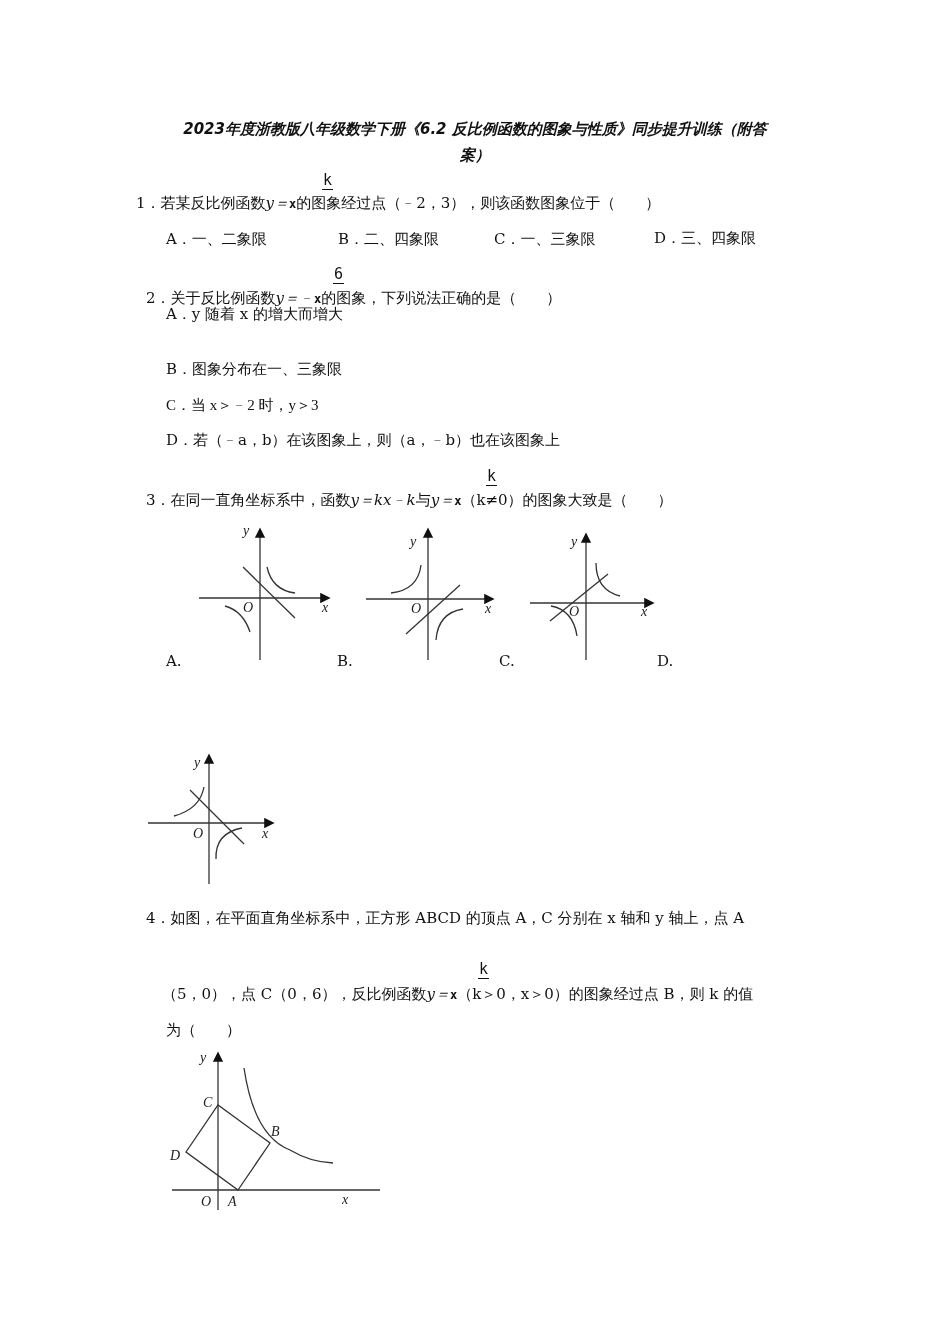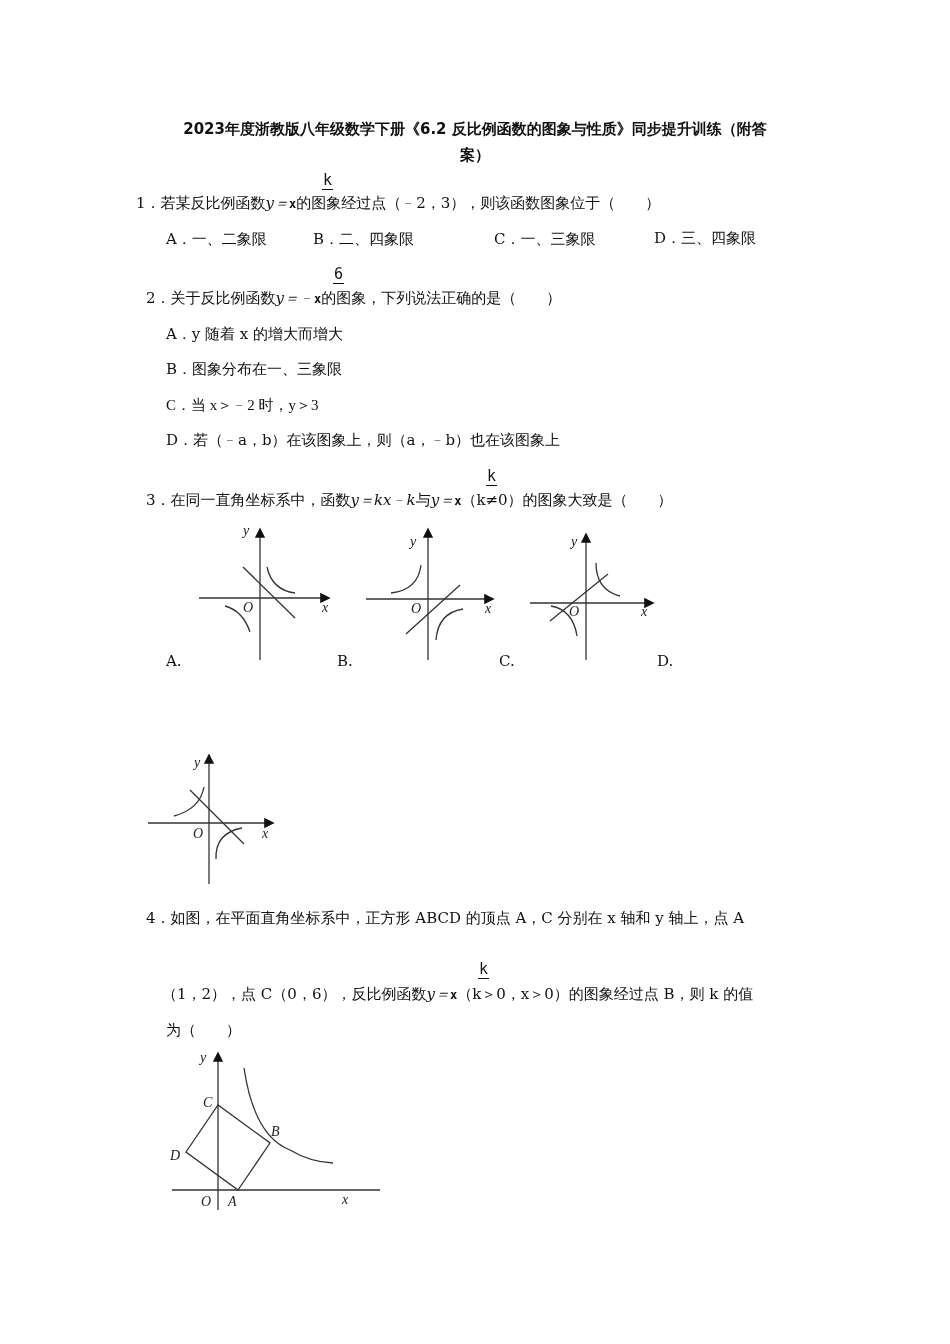--- a/index.html
+++ b/index.html
@@ -1,20 +1,20 @@
 <!DOCTYPE html>
 <html><head>
 <meta charset="utf-8">
 <style>
   html, body { margin:0; padding:0; background:#ffffff; }
   body { width:950px; height:1344px; position:relative; overflow:hidden;
          font-family:"DejaVu Serif","Liberation Serif",serif; color:#111; }
   .abs { position:absolute; }
   .title { left:140px; width:670px; text-align:center; font-family:"DejaVu Sans","Liberation Sans",sans-serif;
-           font-weight:bold; font-size:15px; line-height:26px; top:116px; }
+           font-weight:bold; font-size:15px; line-height:26px; top:116px;font-style:italic; }
   .line { font-size:15px; white-space:nowrap; line-height:20px; }
   .frac-num { font-family:"DejaVu Sans Mono","Liberation Mono",monospace; font-size:15px; border-bottom:1.5px solid #111; padding:0 1px; line-height:17px; }
   .den { font-family:"DejaVu Sans Mono","Liberation Mono",monospace; font-size:12px; font-weight:bold; }
   i { font-style:italic; }
   svg text { font-family:"Liberation Serif","DejaVu Serif",serif; font-style:italic; }
 </style>
 </head>
 <body>
 
 <div class="abs title">
@@ -22,31 +22,31 @@
   <div>案）</div>
 </div>
 
 <div class="abs" style="left:322px;top:170px;">
   <span class="frac-num">k</span>
 </div>
 <div class="abs line" style="left:136px;top:193px;">
   <span>1．</span><span>若某反比例函数</span><i>y＝</i><span class="den">x</span><span>的图象经过点（﹣2，3），则该函数图象位于（　　）</span>
 </div>
 <div class="abs line" style="left:166px;top:229px;"><span>A．</span><span>一、二象限</span></div>
-<div class="abs line" style="left:313px;top:229px;text-align:right;"><span>B．</span><span>二、四象限</span></div>
+<div class="abs line" style="left:338px;top:229px;text-align:right;"><span>B．</span><span>二、四象限</span></div>
 <div class="abs line" style="left:494px;top:229px;"><span>C．</span><span>一、三象限</span></div>
 <div class="abs line" style="left:654px;top:228px;"><span>D．</span><span>三、四象限</span></div>
 
 <div class="abs" style="left:333px;top:264px;">
   <span class="frac-num">6</span>
 </div>
 <div class="abs line" style="left:146px;top:288px;">
   <span>2．</span><span>关于反比例函数</span><i>y＝﹣</i><span class="den">x</span><span>的图象，下列说法正确的是（　　）</span>
 </div>
-<div class="abs line" style="left:166px;top:324px;"><span>A．</span><span>y 随着 x 的增大而增大</span></div>
+<div class="abs line" style="left:166px;top:304px;"><span>A．</span><span>y 随着 x 的增大而增大</span></div>
 <div class="abs line" style="left:166px;top:359px;"><span>B．</span><span>图象分布在一、三象限</span></div>
 <div class="abs line" style="left:166px;top:395px;font-family:Liberation Serif, serif;"><span>C．</span><span>当 x＞﹣2 时，y＞3</span></div>
 <div class="abs line" style="left:166px;top:430px;"><span>D．</span><span>若（﹣a，b）在该图象上，则（a，﹣b）也在该图象上</span></div>
 
 <div class="abs" style="left:486px;top:466px;">
   <span class="frac-num">k</span>
 </div>
 <div class="abs line" style="left:146px;top:490px;">
   <span>3．</span><span>在同一直角坐标系中，函数</span><i>y＝kx﹣k</i><span>与</span><i>y＝</i><span class="den">x</span><span>（k≠0）的图象大致是（　　）</span>
 </div>
@@ -110,21 +110,21 @@
 <div class="abs line" style="left:499px;top:651px;">C.</div>
 <div class="abs line" style="left:657px;top:651px;">D.</div>
 
 <div class="abs line" style="left:146px;top:908px;">
   <span>4．</span><span>如图，在平面直角坐标系中，正方形 ABCD 的顶点 A，C 分别在 x 轴和 y 轴上，点 A</span>
 </div>
 <div class="abs" style="left:478px;top:959px;">
   <span class="frac-num">k</span>
 </div>
 <div class="abs line" style="left:162px;top:984px;">
-  <span>（1，2），点 C（0，6），反比例函数</span><i>y＝</i><span class="den">x</span><span>（k＞0，x＞0）的图象经过点 B，则 k 的值</span>
+  <span>（5，0），点 C（0，6），反比例函数</span><i>y＝</i><span class="den">x</span><span>（k＞0，x＞0）的图象经过点 B，则 k 的值</span>
 </div>
 <div class="abs line" style="left:166px;top:1020px;">为（　　）</div>
 
 <svg class="abs" style="left:150px;top:1040px;" width="230" height="180">
   <defs>
     <marker id="arr2" markerWidth="8" markerHeight="8" refX="6" refY="4" orient="auto">
       <path d="M0,0 L8,4 L0,8 Z" fill="#111"></path>
     </marker>
   </defs>
   <g stroke="#333" fill="none" stroke-width="1.3">

